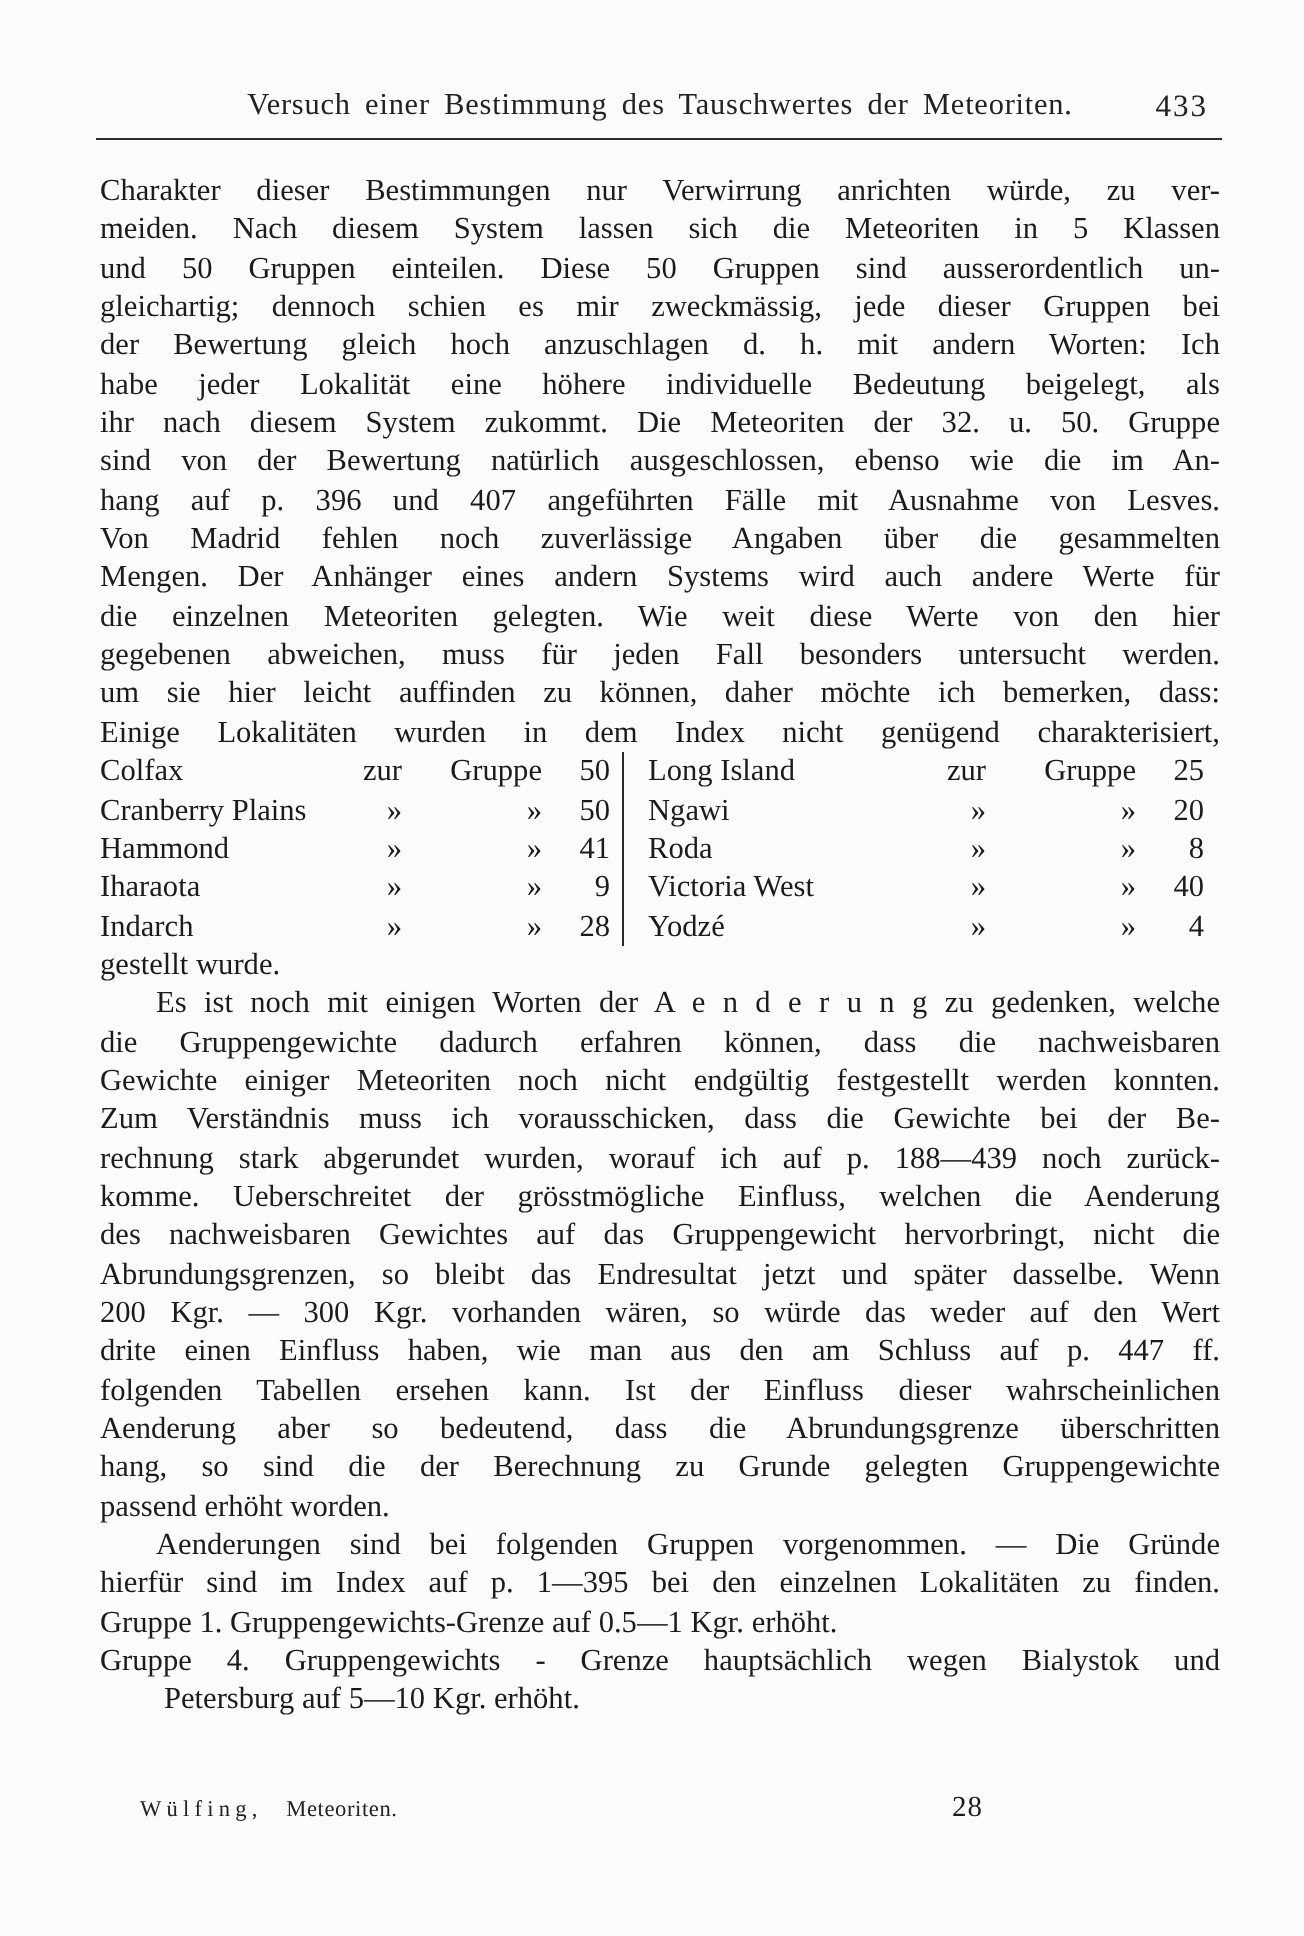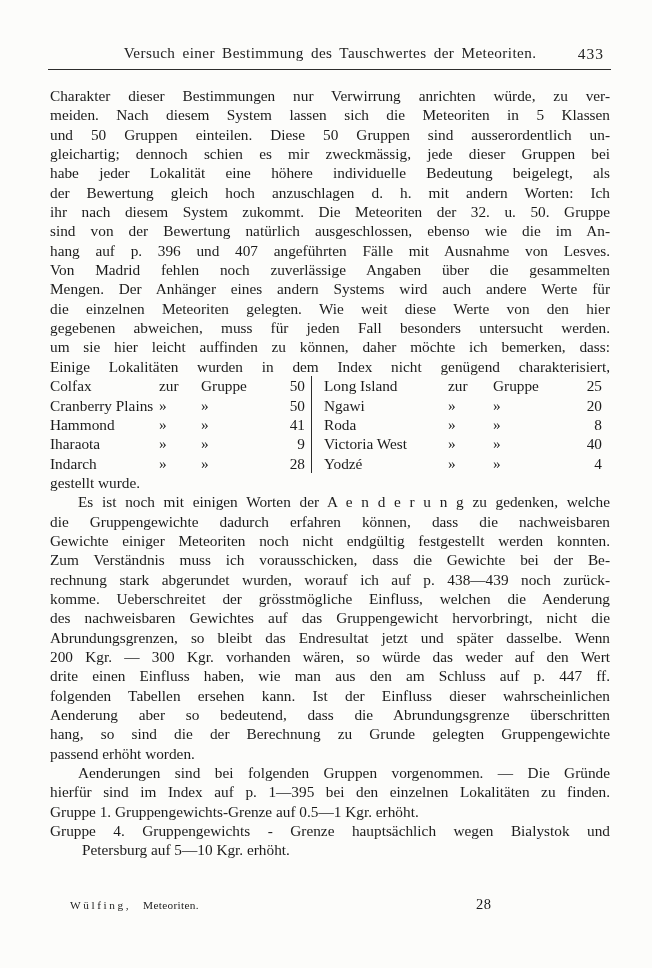--- a/index.html
+++ b/index.html
@@ -61,21 +61,21 @@
     padding-left: 12px;
   }
   .loc-row {
     display: grid;
     height: 19.35px;
     align-items: baseline;
   }
   .loc-col.left  .loc-row { grid-template-columns: 1fr 42px 70px 40px; }
   .loc-col.right .loc-row { grid-template-columns: 1fr 45px 75px 42px; }
   .loc-name  { text-align: left; }
-  .loc-c1, .loc-c2 { text-align: left; }
+  .loc-c1, .loc-c2 { text-align: right; }
   .loc-val   { text-align: right; padding-right: 6px; }
   .loc-col.right .loc-val { padding-right: 8px; }
   
   .footer-sig {
     position: absolute;
     top: 899px; left: 70px;
     font-size: 11.3px;
     color: #222;
     white-space: nowrap;
   }
@@ -99,22 +99,22 @@
   </div>
 
   <div class="head-rule"></div>
 
   <div class="body-block">
       <div class="para">
         <div class="line">Charakter dieser Bestimmungen nur Verwirrung anrichten würde, zu ver-</div>
         <div class="line">meiden.  Nach diesem System lassen sich die Meteoriten in 5 Klassen</div>
         <div class="line">und 50 Gruppen einteilen.  Diese 50 Gruppen sind ausserordentlich un-</div>
         <div class="line">gleichartig; dennoch schien es mir zweckmässig, jede dieser Gruppen bei</div>
+        <div class="line">der Bewertung gleich hoch anzuschlagen d. h. mit andern Worten: Ich</div>
         <div class="line">habe jeder Lokalität eine höhere individuelle Bedeutung beigelegt, als</div>
-        <div class="line">der Bewertung gleich hoch anzuschlagen d. h. mit andern Worten: Ich</div>
         <div class="line">ihr nach diesem System zukommt.  Die Meteoriten der 32. u. 50. Gruppe</div>
         <div class="line">sind von der Bewertung natürlich ausgeschlossen, ebenso wie die im An-</div>
         <div class="line">hang auf p. 396 und 407 angeführten Fälle mit Ausnahme von Lesves.</div>
         <div class="line">Von Madrid fehlen noch zuverlässige Angaben über die gesammelten</div>
         <div class="line">Mengen.  Der Anhänger eines andern Systems wird auch andere Werte für</div>
         <div class="line">die einzelnen Meteoriten gelegten.  Wie weit diese Werte von den hier</div>
         <div class="line">gegebenen abweichen, muss für jeden Fall besonders untersucht werden.</div>
         <div class="line">um sie hier leicht auffinden zu können, daher möchte ich bemerken, dass:</div>
         <div class="line">Einige Lokalitäten wurden in dem Index nicht genügend charakterisiert,</div>
       </div>
@@ -185,21 +185,21 @@
         </div>
       </div>
       <div class="para">
         <div class="line end">gestellt wurde.</div>
       </div>
       <div class="para">
         <div class="line" style="text-indent: 28px;">Es ist noch mit einigen Worten der A e n d e r u n g zu gedenken, welche</div>
         <div class="line">die Gruppengewichte dadurch erfahren können, dass die nachweisbaren</div>
         <div class="line">Gewichte einiger Meteoriten noch nicht endgültig festgestellt werden konnten.</div>
         <div class="line">Zum Verständnis muss ich vorausschicken, dass die Gewichte bei der Be-</div>
-        <div class="line">rechnung stark abgerundet wurden, worauf ich auf p. 438—439 noch zurück-</div>
+        <div class="line">rechnung stark abgerundet wurden, worauf ich auf p. 188—439 noch zurück-</div>
         <div class="line">komme.  Ueberschreitet der grösstmögliche Einfluss, welchen die Aenderung</div>
         <div class="line">des nachweisbaren Gewichtes auf das Gruppengewicht hervorbringt, nicht die</div>
         <div class="line">Abrundungsgrenzen, so bleibt das Endresultat jetzt und später dasselbe. Wenn</div>
         <div class="line">200 Kgr. — 300 Kgr. vorhanden wären, so würde das weder auf den Wert</div>
         <div class="line">drite einen Einfluss haben, wie man aus den am Schluss auf p. 447 ff.</div>
         <div class="line">folgenden Tabellen ersehen kann.  Ist der Einfluss dieser wahrscheinlichen</div>
         <div class="line">Aenderung aber so bedeutend, dass die Abrundungsgrenze überschritten</div>
         <div class="line">hang, so sind die der Berechnung zu Grunde gelegten Gruppengewichte</div>
         <div class="line end">passend erhöht worden.</div>
       </div>

